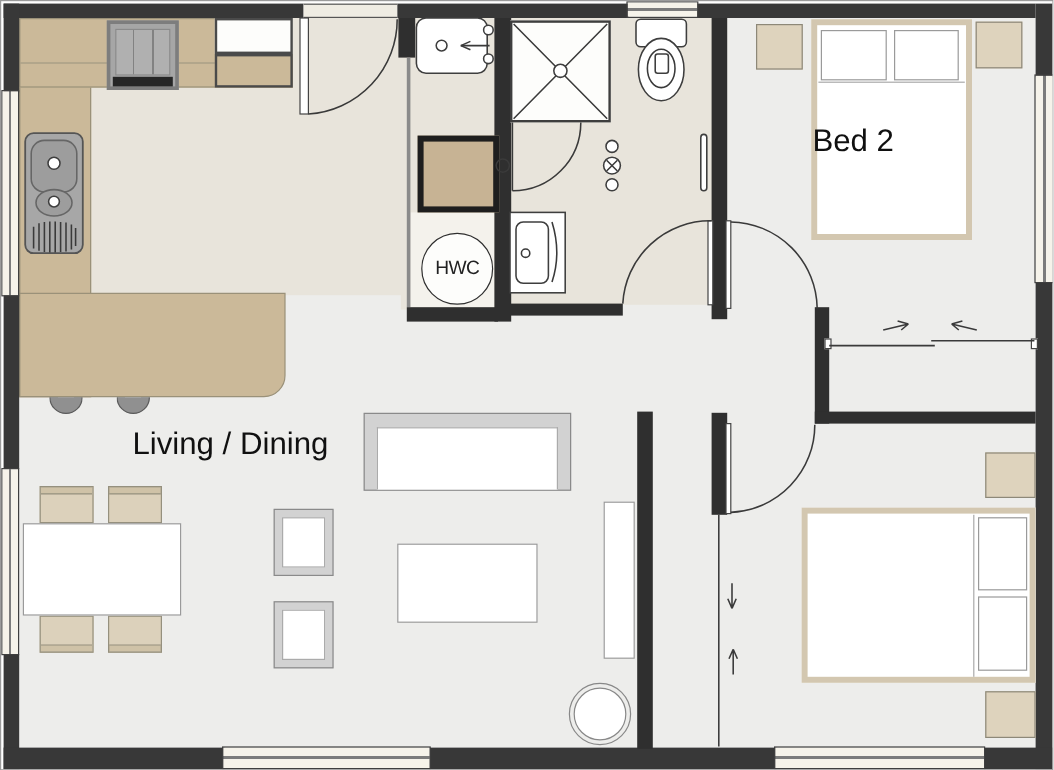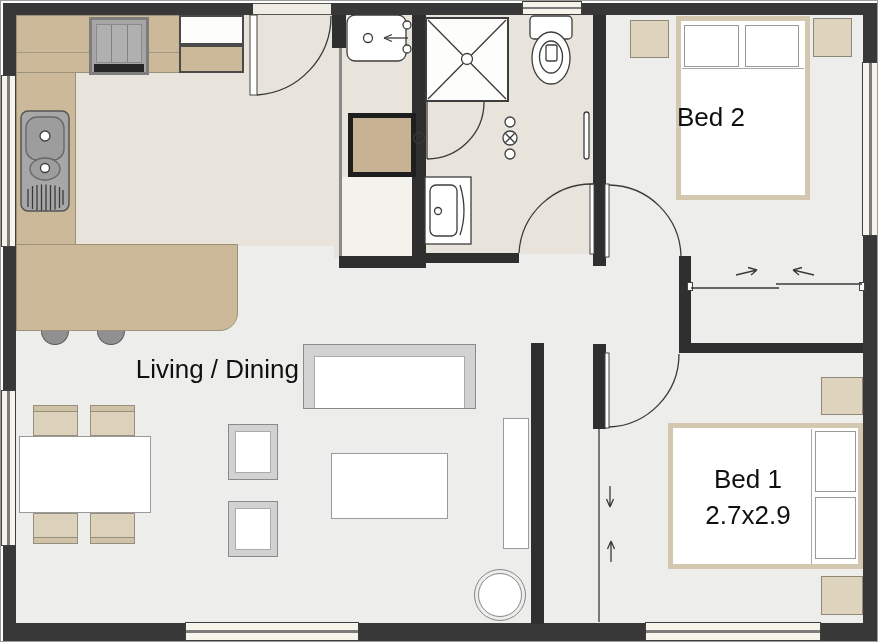--- a/index.html
+++ b/index.html
@@ -94,20 +94,23 @@
   <div class="abs iwall" style="left:411px;top:14px;width:14px;height:253px;"></div>
   <div class="abs iwall" style="left:338px;top:255px;width:76px;height:12px;"></div>
   <div class="abs iwall" style="left:424px;top:252px;width:94px;height:10px;"></div>
   <div class="abs iwall" style="left:592px;top:14px;width:13px;height:251px;"></div>
   <div class="abs iwall" style="left:678px;top:255px;width:12px;height:97px;"></div>
   <div class="abs iwall" style="left:678px;top:342px;width:184px;height:10px;"></div>
   <div class="abs iwall" style="left:530px;top:342px;width:13px;height:281px;"></div>
   <div class="abs iwall" style="left:592px;top:343px;width:13px;height:85px;"></div>
   <div class="abs cab-dark" style="left:347px;top:112px;width:68px;height:64px;"></div>
 
+  <div class="abs hwc" style="left:350px;top:193px;width:60px;height:60px;">
+    <span>HWC</span>
+  </div>
 
   <div class="abs gray-frame furn" style="left:302px;top:343px;width:173px;height:65px;">
     <div class="abs" style="left:10px;top:11px;right:10px;bottom:0;background:#fff;border:1px solid #ababab;border-bottom:none;"></div>
   </div>
   <div class="abs white-box furn" style="left:330px;top:452px;width:117px;height:66px;"></div>
   <div class="abs gray-frame furn" style="left:227px;top:423px;width:50px;height:56px;">
     <div class="abs" style="left:6px;top:6px;width:36px;height:42px;background:#fff;border:1px solid #ababab;"></div>
   </div>
   <div class="abs gray-frame furn" style="left:227px;top:500px;width:50px;height:56px;">
     <div class="abs" style="left:6px;top:6px;width:36px;height:42px;background:#fff;border:1px solid #ababab;"></div>
@@ -215,24 +218,20 @@
     </g>
     <g>
       <path stroke-width="2.5" d="M 598 428 V 621"></path>
     </g>
     <g>
       <path d="M 609 485 L 609 506 M 609 506 L 605.5 498 M 609 506 L 612.5 498"></path>
       <path d="M 610 561 L 610 540 M 610 540 L 606.5 548 M 610 540 L 613.5 548"></path>
     </g>
   </svg>
 
-  <div class="abs label" style="left:84px;top:350px;width:214px;text-align:right;">
+  <div class="abs label" style="left:84px;top:350px;width:214px;">
     <div>Living / Dining</div>
   </div>
   <div class="abs label" style="left:640px;top:98px;width:140px;">
     <div>Bed 2</div>
   </div>
-  <div class="abs label" style="left:652px;top:460px;width:190px;">
-    <div>Bed 1</div>
-    <div>2.7x2.9</div>
-  </div>
 
 </div>
 
 </body></html>

